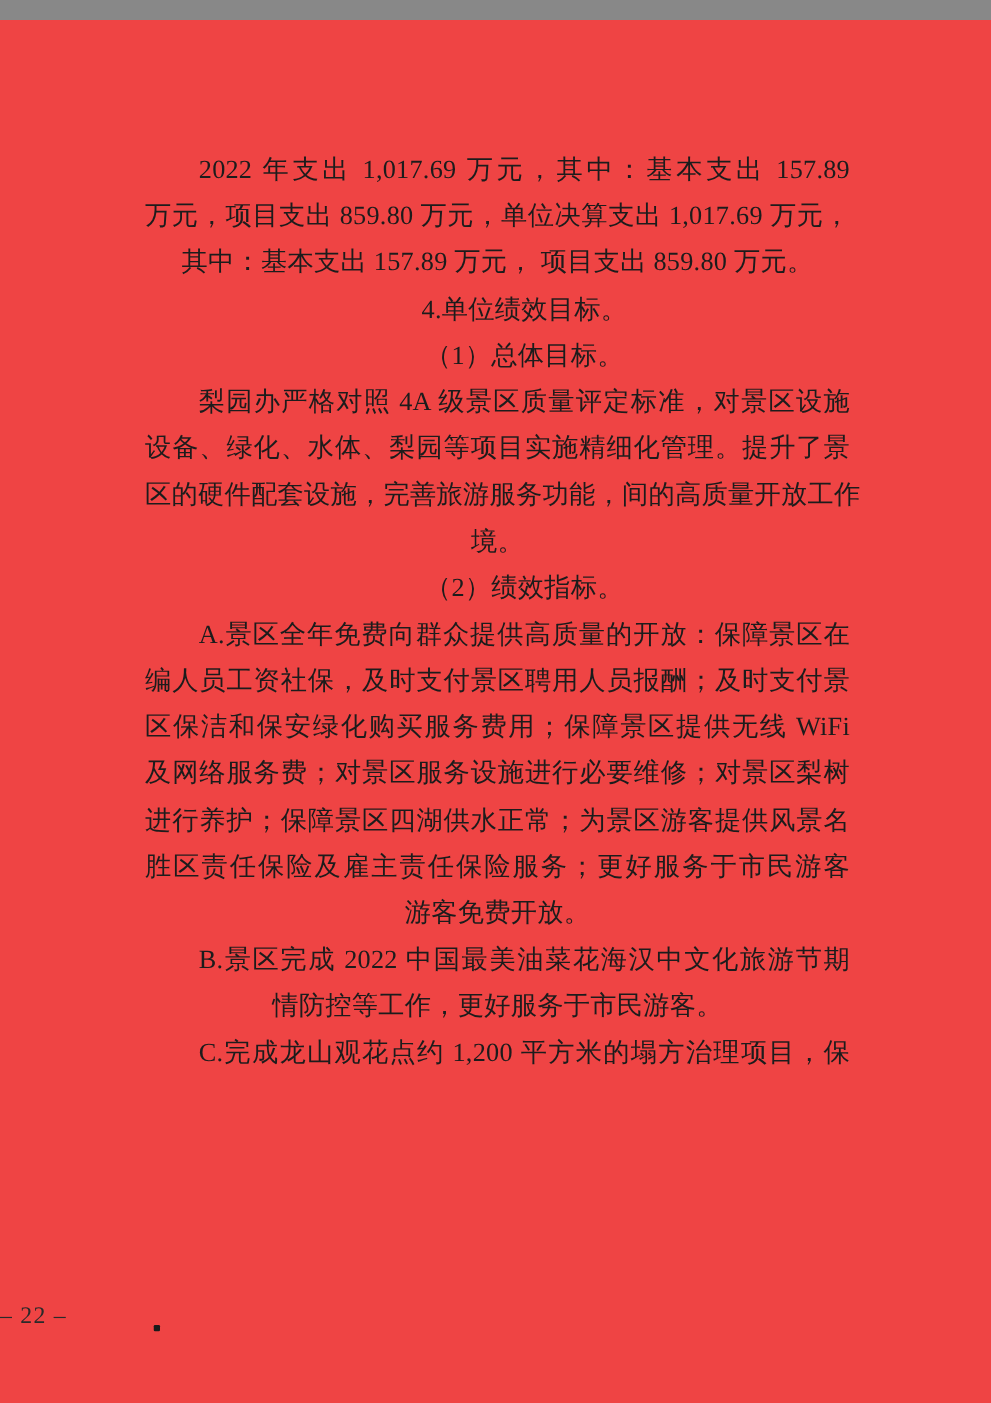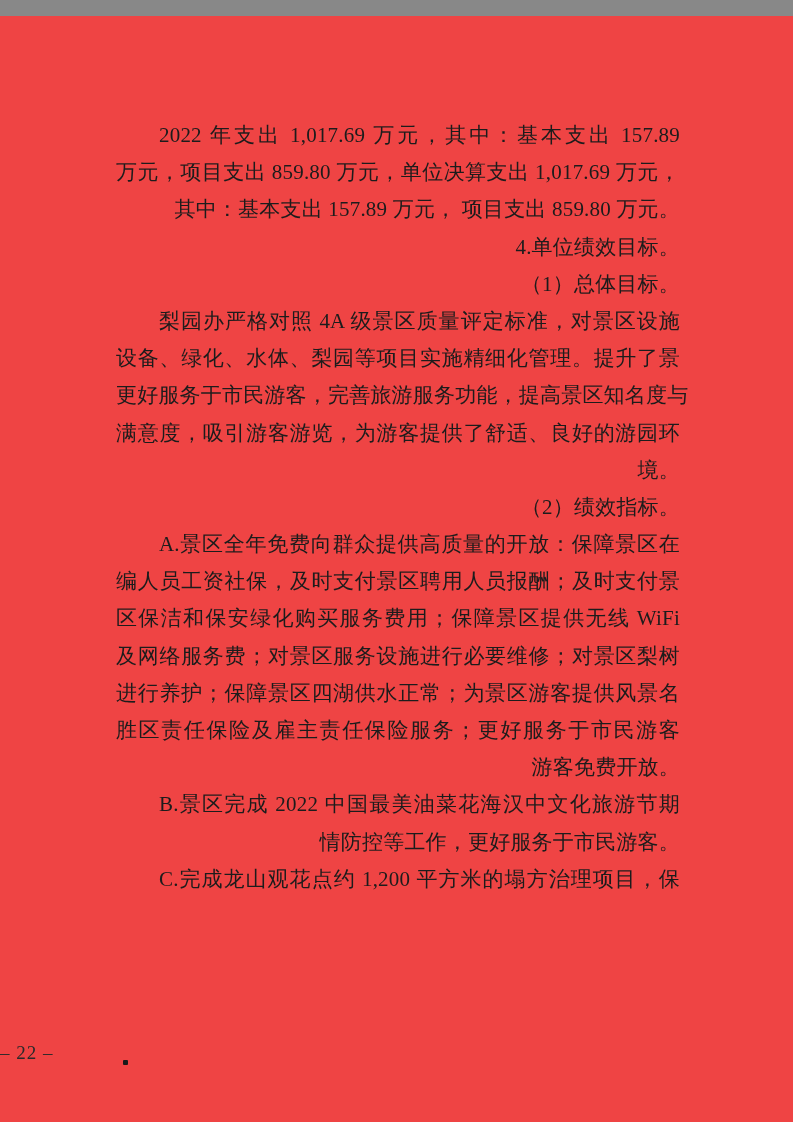--- a/index.html
+++ b/index.html
@@ -22,21 +22,21 @@
     left: 116px;
     top: 101px;
     width: 564px;
   }
   .line {
     font-size: 21px;
     line-height: 37.2px;
     height: 37.2px;
     white-space: nowrap;
     letter-spacing: 0.2px;
-    text-align: right;
+    text-align: center;
   }
   .line.justify {
     text-align: justify;
     text-align-last: justify;
     text-justify: inter-character;
   }
   .line.indent {
     padding-left: 43px;
   }
   .footer {
@@ -66,22 +66,21 @@
 <div class="page">
 
   <div class="doc-body" id="doc-body">
       <div class="line indent justify">2022 年支出 1,017.69 万元，其中：基本支出 157.89</div>
       <div class="line justify">万元，项目支出 859.80 万元，单位决算支出 1,017.69 万元，</div>
       <div class="line">其中：基本支出 157.89 万元， 项目支出 859.80 万元。</div>
       <div class="line indent">4.单位绩效目标。</div>
       <div class="line indent">（1）总体目标。</div>
       <div class="line indent justify">梨园办严格对照 4A 级景区质量评定标准，对景区设施</div>
       <div class="line justify">设备、绿化、水体、梨园等项目实施精细化管理。提升了景</div>
-      <div class="line justify">更好服务于市民游客，完善旅游服务功能，提高景区知名度与</div>
-      <div class="line justify">满意度，吸引游客游览，为游客提供了舒适、良好的游园环</div>
+      <div class="line justify">区的硬件配套设施，完善旅游服务功能，间的高质量开放工作</div>
       <div class="line">境。</div>
       <div class="line indent">（2）绩效指标。</div>
       <div class="line indent justify">A.景区全年免费向群众提供高质量的开放：保障景区在</div>
       <div class="line justify">编人员工资社保，及时支付景区聘用人员报酬；及时支付景</div>
       <div class="line justify">区保洁和保安绿化购买服务费用；保障景区提供无线 WiFi</div>
       <div class="line justify">及网络服务费；对景区服务设施进行必要维修；对景区梨树</div>
       <div class="line justify">进行养护；保障景区四湖供水正常；为景区游客提供风景名</div>
       <div class="line justify">胜区责任保险及雇主责任保险服务；更好服务于市民游客</div>
       <div class="line">游客免费开放。</div>
       <div class="line indent justify">B.景区完成 2022 中国最美油菜花海汉中文化旅游节期</div>

